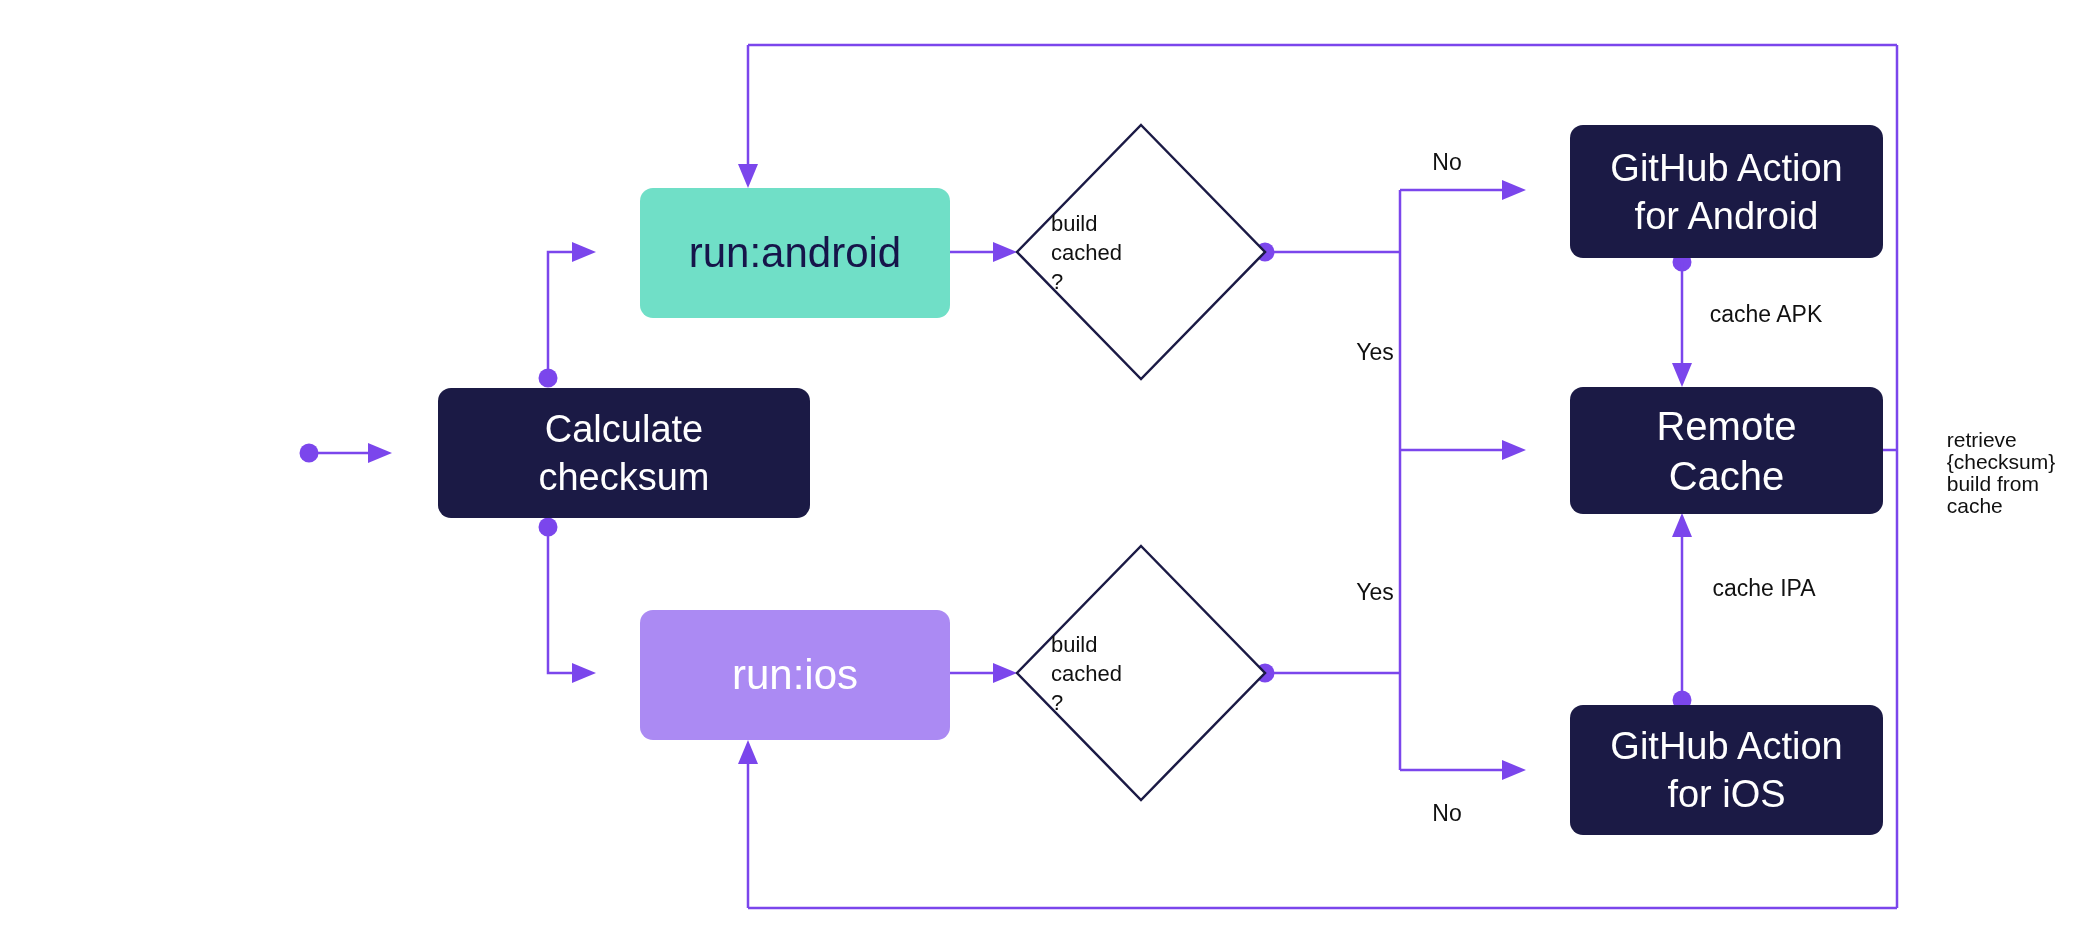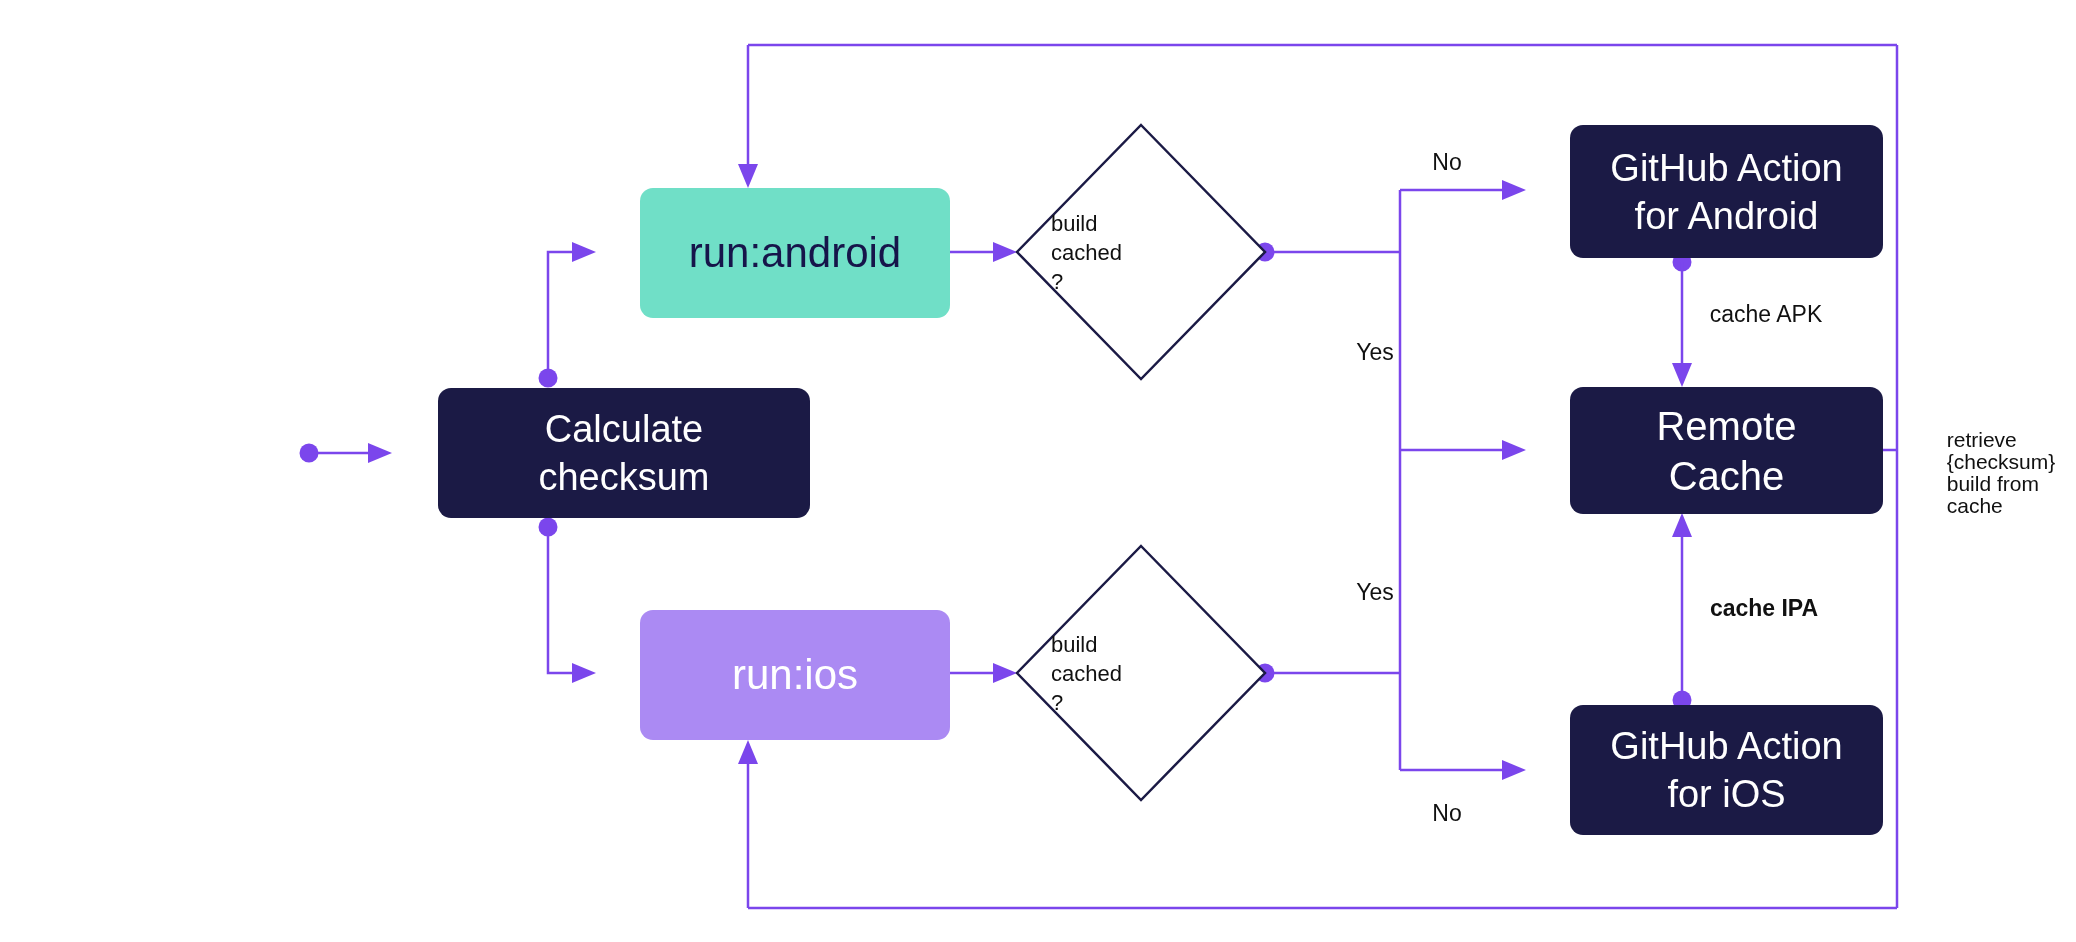--- a/index.html
+++ b/index.html
@@ -105,21 +105,21 @@
     transform: translate(-50%, -50%);
     white-space: pre-line;
     color: var(--color-label_text, #111);
     font-size: 23px;
   }
   .lbl-no-android  { left: 1447px; top: 162px; }
   .lbl-yes-android { left: 1375px; top: 352px; }
   .lbl-yes-ios     { left: 1375px; top: 592px; }
   .lbl-no-ios      { left: 1447px; top: 813px; }
   .lbl-cache-apk   { left: 1766px; top: 314px; }
-  .lbl-cache-ipa   { left: 1764px; top: 608px; font-weight: bold; }
+  .lbl-cache-ipa   { left: 1764px; top: 588px; }
   .lbl-retrieve    { left: 1981px; top: 473px; font-size: 21px; line-height: 22px; margin-left: 20px; }
 </style>
 </head>
 <body>
 
 <div id="canvas">
 
   <svg id="edges" viewBox="0 0 2076 942" xmlns="http://www.w3.org/2000/svg">
 
     <g>

